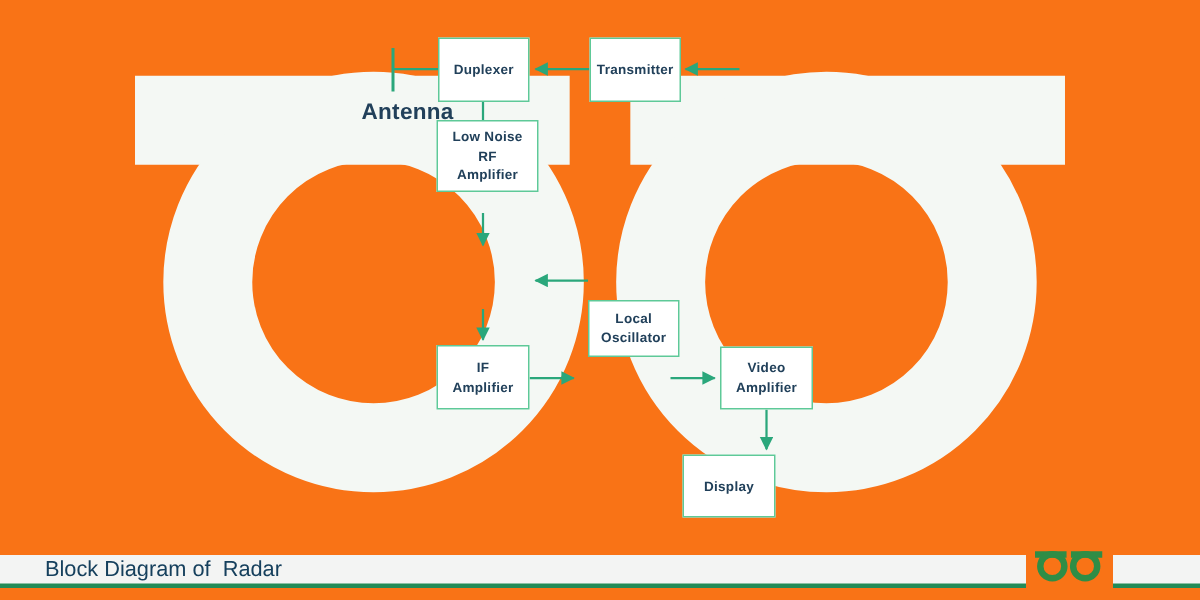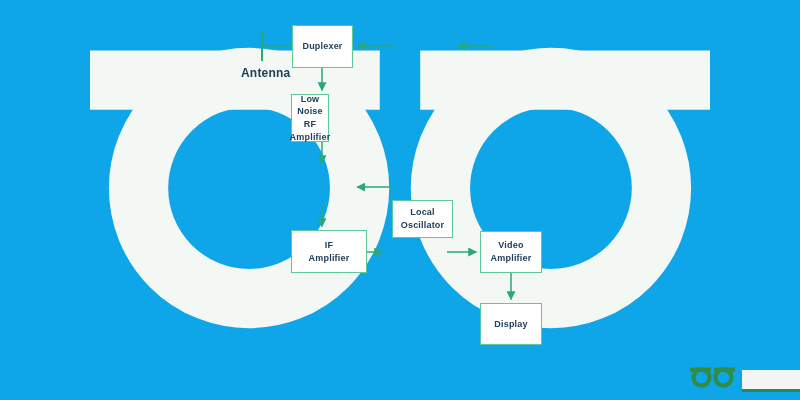--- a/index.html
+++ b/index.html
@@ -9,21 +9,21 @@
     --caption_text:#16405d;
     --footer_bar_bg:#f3f4f3;
     --footer_line:#228b57;
     --brand_green:#2f8d46;
     --watermark:#f4f8f4;
   }
   html,body{margin:0;padding:0;background:#fff;}
   .canvas{
     position:relative;
     width:800px;height:400px;
-    background:#0ea5e9;
+    background:#f97316;
     overflow:hidden;
     font-family:"Liberation Sans", sans-serif;
   }
   .watermark{
     position:absolute;
     left:90px;top:-95px;
     width:620px;
     color:var(--watermark,#f4f8f4);
     pointer-events:none;
   }
@@ -43,21 +43,21 @@
     font-size:9px;font-weight:bold;
     letter-spacing:.2px;
     line-height:1.4;
     color:var(--block_text,#21405a);
     white-space:pre-line;
   }
   .antenna-label{
     position:absolute;
     left:241px;top:66px;width:46px;
     text-align:center;
-    font-size:12px;font-weight:bold;letter-spacing:.2px;
+    font-size:15px;font-weight:bold;letter-spacing:.2px;
     color:var(--block_text,#21405a);
   }
   .footer-bar{
     position:absolute;top:370px;height:19px;
     background:var(--footer_bar_bg,#f3f4f3);
     border-bottom:3px solid var(--footer_line,#228b57);
     box-sizing:content-box;
   }
   .footer-bar.left{left:0;width:684px;}
   .footer-bar.right{left:742px;width:58px;}
@@ -111,41 +111,45 @@
 
     <line class="wire" x1="353" y1="252" x2="382.5" y2="252" marker-end="url(#arr)"></line>
 
     <line class="wire" x1="447" y1="252" x2="476.5" y2="252" marker-end="url(#arr)"></line>
 
     <line class="wire" x1="511" y1="273" x2="511" y2="299.5" marker-end="url(#arr)"></line>
   </svg>
 
   <div class="block" style="left:292px;top:25px;width:61px;height:43px;">Duplexer</div>
 
+  <div class="block" style="left:393px;top:25px;width:61px;height:43px;">Transmitter</div>
 
 
-  <div class="block" style="left:291px;top:94px;width:38px;height:48px;">Low Noise
+  <div class="block" style="left:291px;top:80px;width:68px;height:48px;">Low Noise
 RF
 Amplifier</div>
 
 
   <div class="block" style="left:392px;top:168px;width:61px;height:38px;margin-top:32px;">Local
 Oscillator</div>
 
-  <div class="block" style="left:291px;top:230px;width:76px;height:43px;">IF
+  <div class="block" style="left:291px;top:230px;width:62px;height:43px;">IF
 Amplifier</div>
 
 
   <div class="block" style="left:480px;top:231px;width:62px;height:42px;">Video
 Amplifier</div>
 
-  <div class="block" style="left:480px;top:303px;width:62px;height:42px;">Display</div>
+  <div class="block" style="left:455px;top:303px;width:62px;height:42px;">Display</div>
 
   <div class="antenna-label">Antenna</div>
 
+  <div class="footer-bar left">
+    <span class="footer-caption">Block Diagram of  Radar</span>
+  </div>
   <div class="footer-bar right"></div>
 
   <svg class="brand-logo" viewBox="0 0 46 34" aria-hidden="true">
     <g stroke="currentColor" stroke-width="4.4" fill="none">
       <line x1="0" y1="13" x2="21.5" y2="13"></line>
       <circle cx="11.8" cy="21" r="8.2"></circle>
       <line x1="24.5" y1="13" x2="46" y2="13"></line>
       <circle cx="34.2" cy="21" r="8.2"></circle>
     </g>
   </svg>

